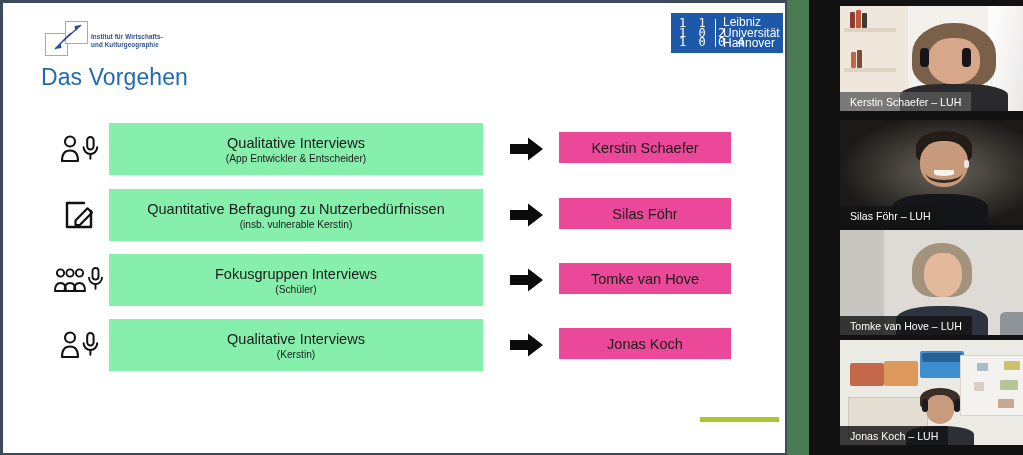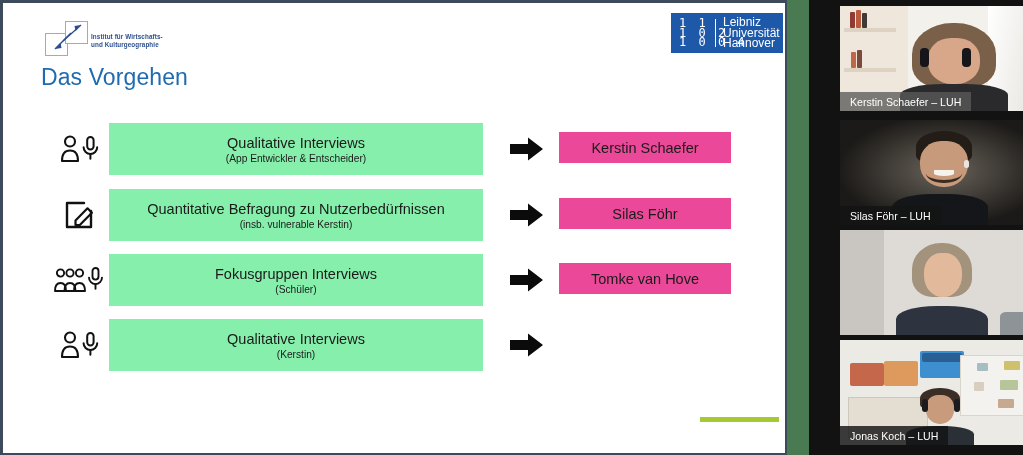--- a/index.html
+++ b/index.html
@@ -439,20 +439,23 @@
       </div>
       <div class="blue-box">
         <div class="blue-main">Qualitative Interviews</div>
         <div class="blue-sub">(Kerstin)</div>
       </div>
       <div class="arrow-wrap">
         <svg width="38" height="28" viewBox="0 0 38 28">
           <path d="M2 9 h18 v-6.5 l15 11.5 l-15 11.5 v-6.5 h-18 z" fill="#0b0b0b"></path>
         </svg>
       </div>
+      <div class="yellow-box">
+        <span>Jonas Koch</span>
+      </div>
     </div>
 
     <div id="green-bar"></div>
   </div>
 
   <div id="share-strip"></div>
 
   <div id="video-panel">
 
     <div class="tile t0">
@@ -492,20 +495,21 @@
 
     <div class="tile t2">
       <div class="scene">
         <div class="t-bg"></div>
         <div class="t-bg2"></div>
         <div class="t-chair"></div>
         <div class="t-hair"></div>
         <div class="t-face"></div>
         <div class="t-body"></div>
       </div>
+      <div class="nametag">Tomke van Hove – LUH</div>
     </div>
 
     <div class="tile t3">
       <div class="scene">
         <div class="j-bg"></div>
         <div class="j-box" style="left:5%;top:22%;width:17%;height:22%;background:#c4674a;"></div>
         <div class="j-box" style="left:22%;top:20%;width:17%;height:24%;background:#dd9a5c;"></div>
         <div class="j-box" style="left:40%;top:10%;width:22%;height:26%;background:#3d8fd0;"></div>
         <div class="j-box" style="left:41%;top:12%;width:20%;height:9%;background:#2a5f93;"></div>
         <div class="j-desk"></div>

